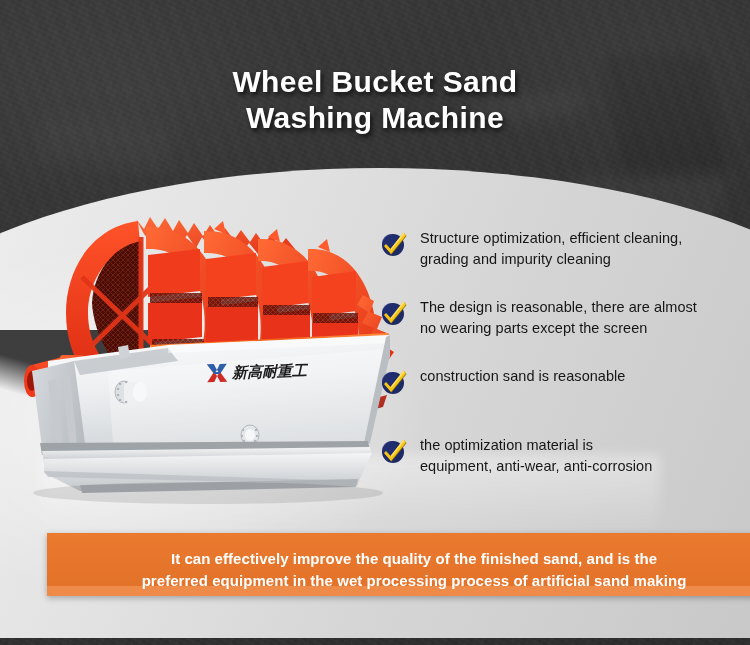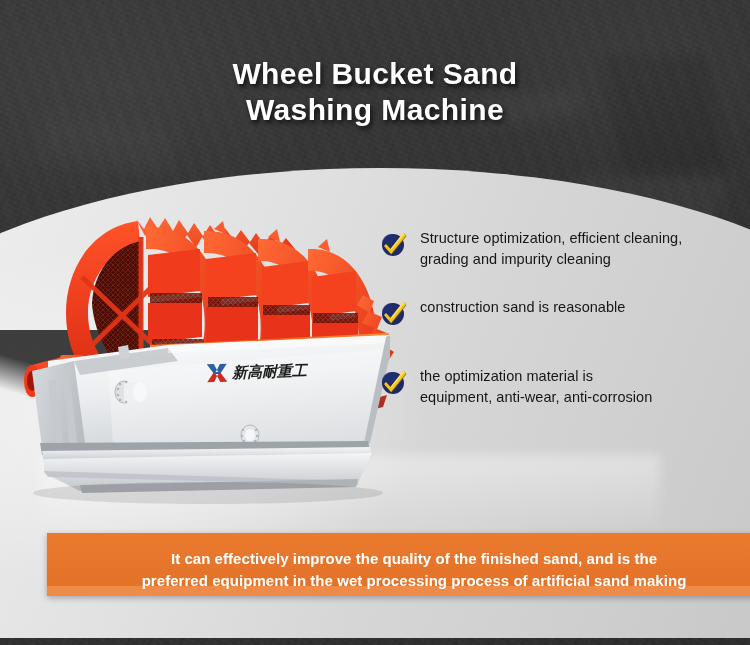--- a/index.html
+++ b/index.html
@@ -67,21 +67,21 @@
   }
   
   .floor-sheen {
     position:absolute; left:40px; top:455px; width:620px; height:80px;
     background:linear-gradient(to bottom, rgba(255,255,255,.40), rgba(255,255,255,0));
     filter:blur(6px);
   }
 
   
   .headline {
-    position:absolute; left:0; top:56px; width:750px;
+    position:absolute; left:0; top:64px; width:750px;
     text-align:center;
     color:#ffffff;
     font-weight:bold;
     font-size:30px;
     line-height:36px;
     letter-spacing:.4px;
     text-shadow:2px 3px 5px rgba(0,0,0,.75);
     z-index:40;
   }
   .headline .ln { display:block; }
@@ -381,20 +381,33 @@
         <path d="M6.5 14.5 L11 19.5 L24 3 L26.5 6 L11.5 24.5 L4.5 16.5 Z" fill="#8a6a06"></path>
         <path d="M6 14 L10.5 19 L23.5 2.5 L26 5.5 L11 24 L4 16 Z" fill="#f5c518"></path>
         <path d="M10.5 19 L23.5 2.5 L24.6 3.9 L11.2 20 Z" fill="#ffe066"></path>
       </svg>
       <span class="txt">
         <span class="l">Structure optimization, efficient cleaning,</span>
         <span class="l">grading and impurity cleaning</span>
       </span>
     </div>
 
+    <div class="feature">
+      <svg class="check-icon" viewBox="0 0 28 28">
+        <circle cx="13" cy="15" r="11" fill="#1d2a63"></circle>
+        <circle cx="11" cy="13" r="9" fill="#22307a" opacity=".55"></circle>
+        <path d="M6.5 14.5 L11 19.5 L24 3 L26.5 6 L11.5 24.5 L4.5 16.5 Z" fill="#8a6a06"></path>
+        <path d="M6 14 L10.5 19 L23.5 2.5 L26 5.5 L11 24 L4 16 Z" fill="#f5c518"></path>
+        <path d="M10.5 19 L23.5 2.5 L24.6 3.9 L11.2 20 Z" fill="#ffe066"></path>
+      </svg>
+      <span class="txt">
+        <span class="l">The design is reasonable, there are almost</span>
+        <span class="l">no wearing parts except the screen</span>
+      </span>
+    </div>
 
     <div class="feature">
       <svg class="check-icon" viewBox="0 0 28 28">
         <circle cx="13" cy="15" r="11" fill="#1d2a63"></circle>
         <circle cx="11" cy="13" r="9" fill="#22307a" opacity=".55"></circle>
         <path d="M6.5 14.5 L11 19.5 L24 3 L26.5 6 L11.5 24.5 L4.5 16.5 Z" fill="#8a6a06"></path>
         <path d="M6 14 L10.5 19 L23.5 2.5 L26 5.5 L11 24 L4 16 Z" fill="#f5c518"></path>
         <path d="M10.5 19 L23.5 2.5 L24.6 3.9 L11.2 20 Z" fill="#ffe066"></path>
       </svg>
       <span class="txt">

